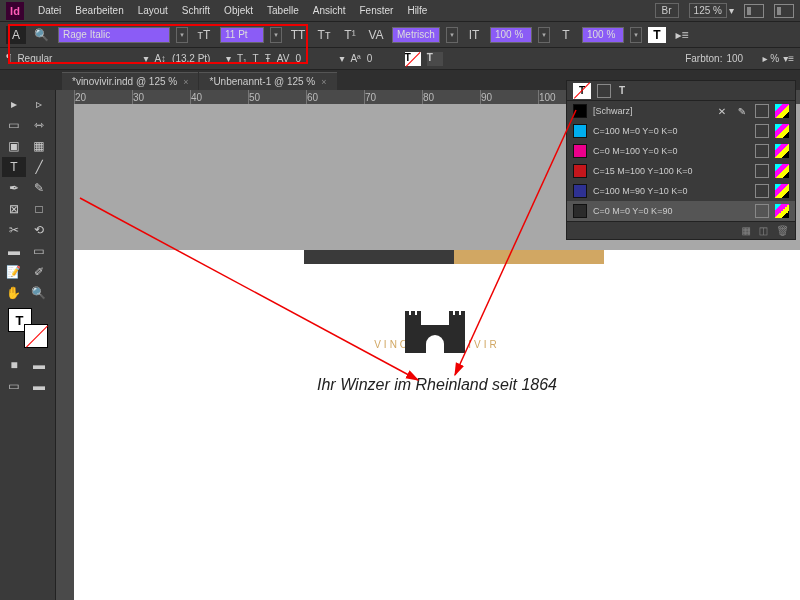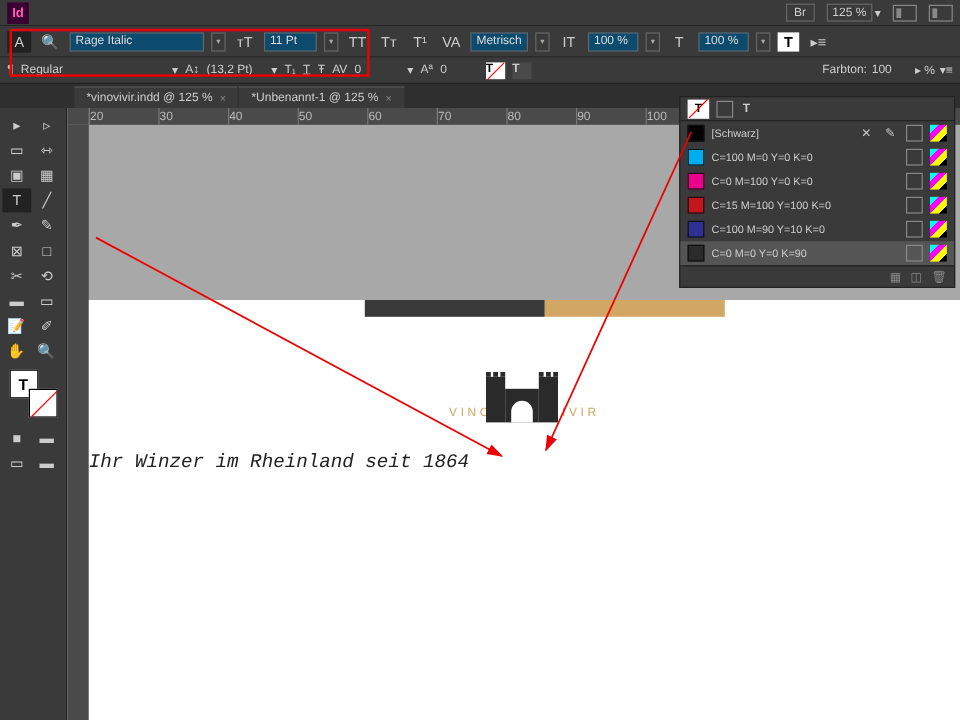--- a/index.html
+++ b/index.html
@@ -9,21 +9,21 @@
 .menubar .menu-item{cursor:pointer}
 .menubar .right{margin-left:auto;display:flex;align-items:center;gap:10px}
 .menubar .br-box{border:1px solid #666;padding:1px 6px;color:#ccc}
 .menubar .zoom{display:flex;align-items:center;gap:2px;color:#ccc}
 .menubar .zoom .dd{border:1px solid #666;padding:1px 4px}
 .menubar .panel-icon{width:20px;height:14px;border:1px solid #888;position:relative}
 .menubar .panel-icon:before{content:"";position:absolute;left:2px;top:2px;width:4px;height:8px;background:#888}
 
 .ctrlbar{height:26px;background:#3a3a3a;display:flex;align-items:center;padding:0 6px;gap:6px;border-bottom:1px solid #222;color:#ccc}
 .ctrlbar .icon{width:20px;height:18px;display:flex;align-items:center;justify-content:center;color:#ccc;font-size:12px}
-.ctrlbar .field{background:#0c4a6e;border:1px solid #666;height:16px;display:flex;align-items:center;padding:0 4px;color:#ddd}
+.ctrlbar .field{background:#8b5cf6;border:1px solid #666;height:16px;display:flex;align-items:center;padding:0 4px;color:#ddd}
 .ctrlbar .dd-arrow{width:12px;height:16px;border:1px solid #666;background:#3a3a3a;display:flex;align-items:center;justify-content:center;font-size:7px;color:#aaa}
 .red-box{position:absolute;border:2px solid #e00;pointer-events:none}
 .ctrlbar2{height:22px;background:#3a3a3a;display:flex;align-items:center;padding:0 6px;gap:6px;border-bottom:1px solid #222;color:#ccc}
 
 .tabbar{height:20px;background:#2f2f2f;display:flex;align-items:flex-end;padding-left:62px;color:#ccc}
 .tabbar .tab{padding:3px 10px;background:#3a3a3a;border-top:1px solid #555;margin-right:1px;display:flex;align-items:center;gap:6px}
 .tabbar .tab .close{font-size:9px;color:#888}
 
 .workspace{position:absolute;top:90px;left:0;right:0;bottom:0;display:flex}
 .toolbox{width:56px;background:#3a3a3a;border-right:1px solid #222;display:flex;flex-direction:column;padding:4px 2px;gap:1px}
@@ -44,21 +44,21 @@
 .page .strip{position:absolute;top:0;left:230px;width:150px;height:14px;background:#3a3a3a}
 .page .strip2{position:absolute;top:0;left:380px;width:150px;height:14px;background:#d1a763}
 .page .logo{position:absolute;top:60px;left:0;right:0;text-align:center}
 .page .logo .vino{font-family:Georgia,serif;font-size:42px;color:#d1a763;letter-spacing:3px;position:relative}
 .castle{display:inline-block;width:60px;height:38px;position:relative;vertical-align:-5px;margin:0 -6px}
 .castle .tower{position:absolute;width:16px;height:38px;background:#2a2a2a;top:0}
 .castle .t1{left:0}.castle .t2{right:0}
 .castle .tower:before{content:"";position:absolute;top:-4px;left:0;width:4px;height:4px;background:#2a2a2a;box-shadow:6px 0 #2a2a2a,12px 0 #2a2a2a}
 .castle .wall{position:absolute;left:16px;right:16px;top:10px;height:28px;background:#2a2a2a}
 .castle .arch{position:absolute;left:50%;bottom:0;width:18px;height:18px;background:#fff;border-radius:9px 9px 0 0;transform:translateX(-50%)}
-.page .tagline{font-family:Liberation Mono, monospace;font-style:italic;font-size:16px;color:#222;text-align:left;margin-top:18px}
+.page .tagline{font-family:Liberation Sans, sans-serif;font-style:italic;font-size:16px;color:#222;text-align:center;margin-top:18px}
 
 .swatch-panel{position:absolute;top:80px;right:4px;width:230px;background:#3a3a3a;border:1px solid #222;z-index:10}
 .swatch-panel .hdr{height:20px;display:flex;align-items:center;padding:0 6px;gap:6px;color:#ccc;border-bottom:1px solid #222}
 .swatch-panel .hdr .t-icon{width:18px;height:16px;background:#fff;color:#000;font-weight:bold;display:flex;align-items:center;justify-content:center;position:relative}
 .swatch-panel .hdr .t-icon:after{content:"";position:absolute;width:22px;height:1px;background:red;transform:rotate(-45deg)}
 .swatch-panel .row{height:20px;display:flex;align-items:center;padding:0 6px;gap:6px;color:#ccc}
 .swatch-panel .row.sel{background:#555}
 .swatch-panel .row .chip{width:14px;height:14px;border:1px solid #111;flex-shrink:0}
 .swatch-panel .row .label{flex:1;font-size:9px;white-space:nowrap;overflow:hidden}
 .swatch-panel .row .ico{width:14px;height:14px;flex-shrink:0;display:flex;align-items:center;justify-content:center}
@@ -66,20 +66,31 @@
 .swatch-panel .row .glob{border:1px solid #888}
 .swatch-panel .ftr{height:18px;border-top:1px solid #222;display:flex;align-items:center;justify-content:flex-end;padding:0 6px;gap:8px;color:#888}
 
 svg.arrows{position:absolute;top:0;left:0;pointer-events:none;z-index:20}
 </style>
 </head>
 <body>
 
 <div class="menubar">
   <div class="id-logo">Id</div>
+  <div id="menu-items" style="display: flex; gap: 14px;">
+      <span class="menu-item">Datei</span>
+      <span class="menu-item">Bearbeiten</span>
+      <span class="menu-item">Layout</span>
+      <span class="menu-item">Schrift</span>
+      <span class="menu-item">Objekt</span>
+      <span class="menu-item">Tabelle</span>
+      <span class="menu-item">Ansicht</span>
+      <span class="menu-item">Fenster</span>
+      <span class="menu-item">Hilfe</span>
+    </div>
   <div class="right">
     <div class="br-box">Br</div>
     <div class="zoom">
         <span class="dd">125 %</span>
         <span class="dd-arrow">▾</span>
       </div>
     <div class="panel-icon"></div>
     <div class="panel-icon"></div>
   </div>
 </div>

